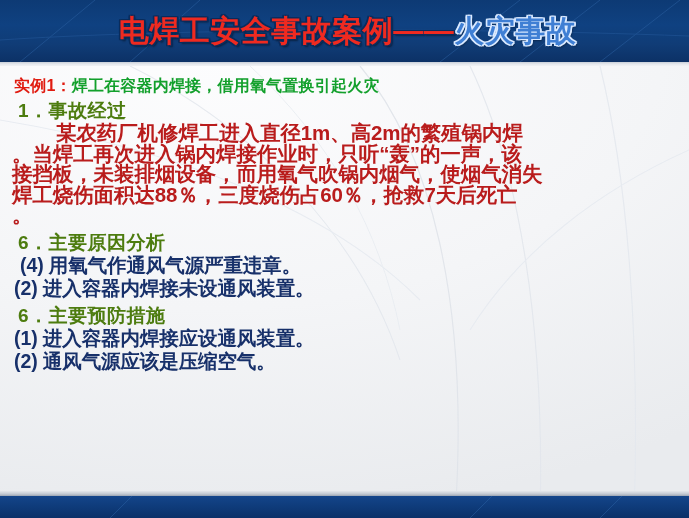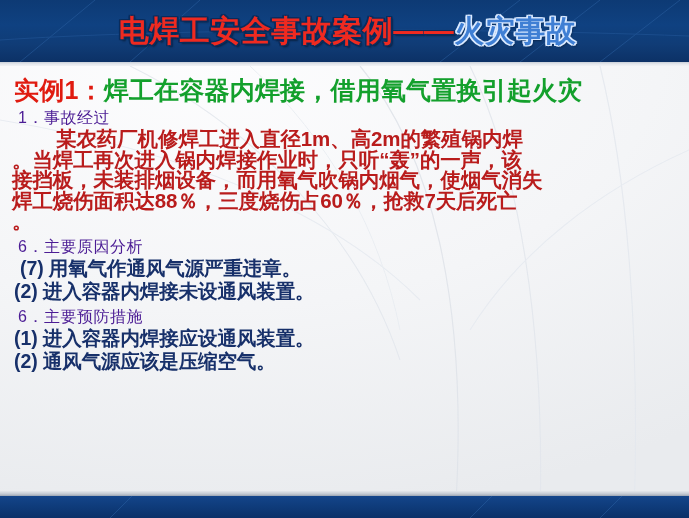--- a/index.html
+++ b/index.html
@@ -113,33 +113,33 @@
     box-sizing: border-box;
   }
 
   .line {
     line-height: 1.0;
     white-space: nowrap;
   }
 
   
   .example-line {
-    font-size: 25px;
+    font-size: 16px;
     font-weight: bold;
     margin: 4px 0 0 4px;
     letter-spacing: 0.2px;
   }
   .ex-label { color: #e01b10; }
   .ex-body  { color: #13a02c; }
 
   
   .section-head {
-    font-size: 16px;
-    font-weight: normal;
-    color: #4c1d95;
+    font-size: 19px;
+    font-weight: bold;
+    color: #4d7c0f;
     margin: 7px 0 0 8px;
     letter-spacing: 0.5px;
   }
 
   
   .para {
     font-size: 20.5px;
     font-weight: bold;
     color: #b91c1c;
     line-height: 1.30;
@@ -222,21 +222,21 @@
 
     <div class="para">
       <div class="line"><span class="indent"></span><span>某农药厂机修焊工进入直径1m、高2m的繁殖锅内焊</span></div>
       <div class="line"><span>。当焊工再次进入锅内焊接作业时，只听“轰”的一声，该</span></div>
       <div class="line"><span>接挡板，未装排烟设备，而用氧气吹锅内烟气，使烟气消失</span></div>
       <div class="line"><span>焊工烧伤面积达88％，三度烧伤占60％，抢救7天后死亡</span></div>
       <div class="line"><span>。</span></div>
     </div>
 
     <div class="line section-head">6．主要原因分析</div>
-    <div class="line bullet sub-indent">(7) 用氧气作通风气源严重违章。</div>
+    <div class="line bullet sub-indent">(4) 用氧气作通风气源严重违章。</div>
     <div class="line bullet">(2) 进入容器内焊接未设通风装置。</div>
 
     <div class="line section-head">6．主要预防措施</div>
     <div class="line bullet">(1) 进入容器内焊接应设通风装置。</div>
     <div class="line bullet">(2) 通风气源应该是压缩空气。</div>
 
   </div>
 
   <div class="footer-hairline"></div>
   <div class="footer">

